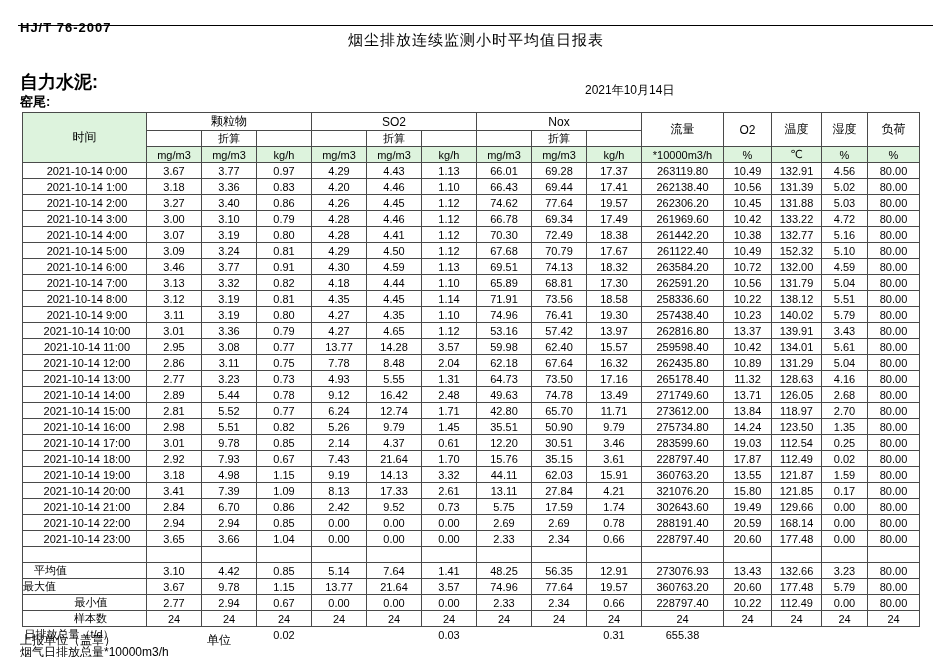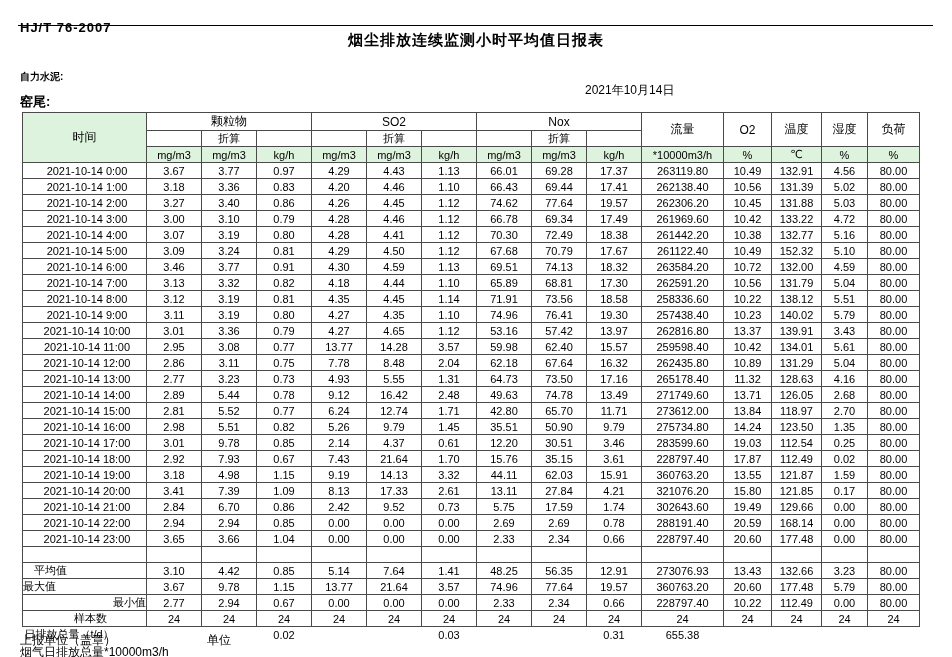--- a/index.html
+++ b/index.html
@@ -13,24 +13,24 @@
   }
   .doc-code{
     position:absolute;left:20px;top:8px;
     font-size:13px;font-weight:bold;letter-spacing:1px;margin-top:12px;
   }
   .rule{
     position:absolute;left:18px;top:25px;width:915px;height:1px;background:#000;
   }
   .title{
     position:absolute;left:0;top:31px;width:952px;text-align:center;
-    font-size:15px;font-weight:bold;letter-spacing:1px;
+    font-size:15px;font-weight:normal;letter-spacing:1px;
   }
   .company{
-    position:absolute;left:20px;top:70px;font-size:10px;font-weight:bold;
+    position:absolute;left:20px;top:70px;font-size:18px;font-weight:bold;
   }
   .stack{
     position:absolute;left:20px;top:93px;font-size:13px;font-weight:bold;
   }
   .report-date{
     position:absolute;left:585px;top:82px;font-size:12px;
   }
   table.main{
     position:absolute;left:22px;top:112px;
     border-collapse:collapse;
@@ -596,21 +596,21 @@
         <td>74.96</td>
         <td>77.64</td>
         <td>19.57</td>
         <td>360763.20</td>
         <td>20.60</td>
         <td>177.48</td>
         <td>5.79</td>
         <td>80.00</td>
       </tr>
       <tr class="data-row summary">
-        <td class="time-col" style="text-align: right; padding-left: 13px;">最小值</td>
+        <td class="time-col" style="text-align: center; padding-left: 13px;">最小值</td>
         <td>2.77</td>
         <td>2.94</td>
         <td>0.67</td>
         <td>0.00</td>
         <td>0.00</td>
         <td>0.00</td>
         <td>2.33</td>
         <td>2.34</td>
         <td>0.66</td>
         <td>228797.40</td>

